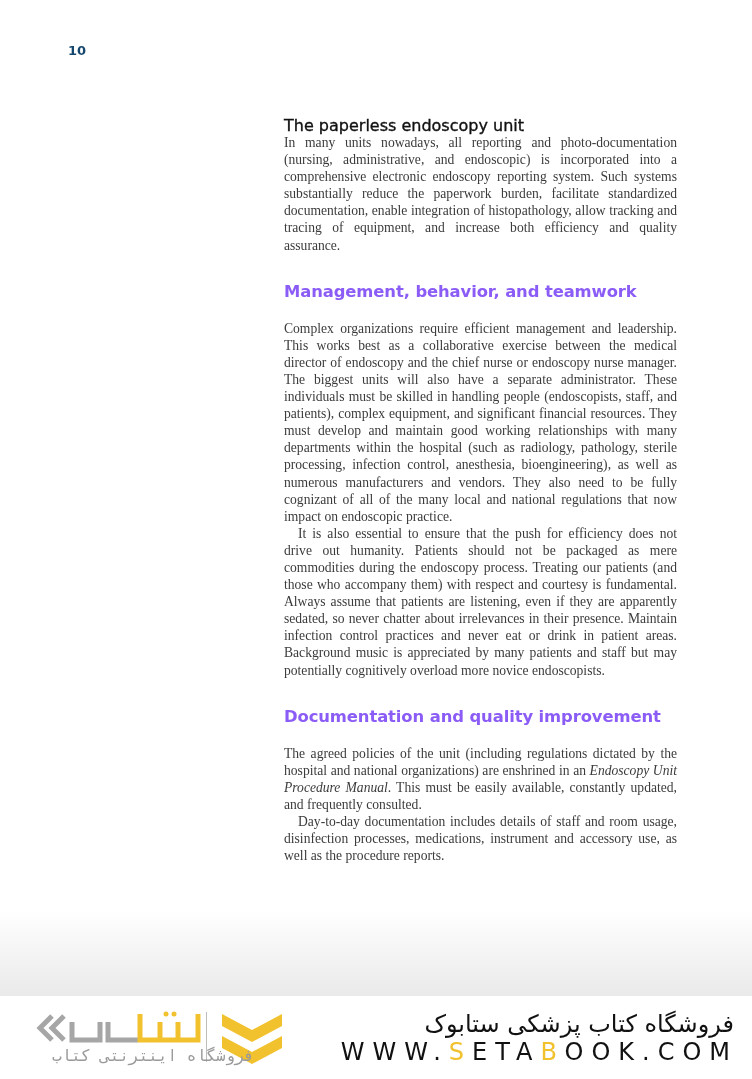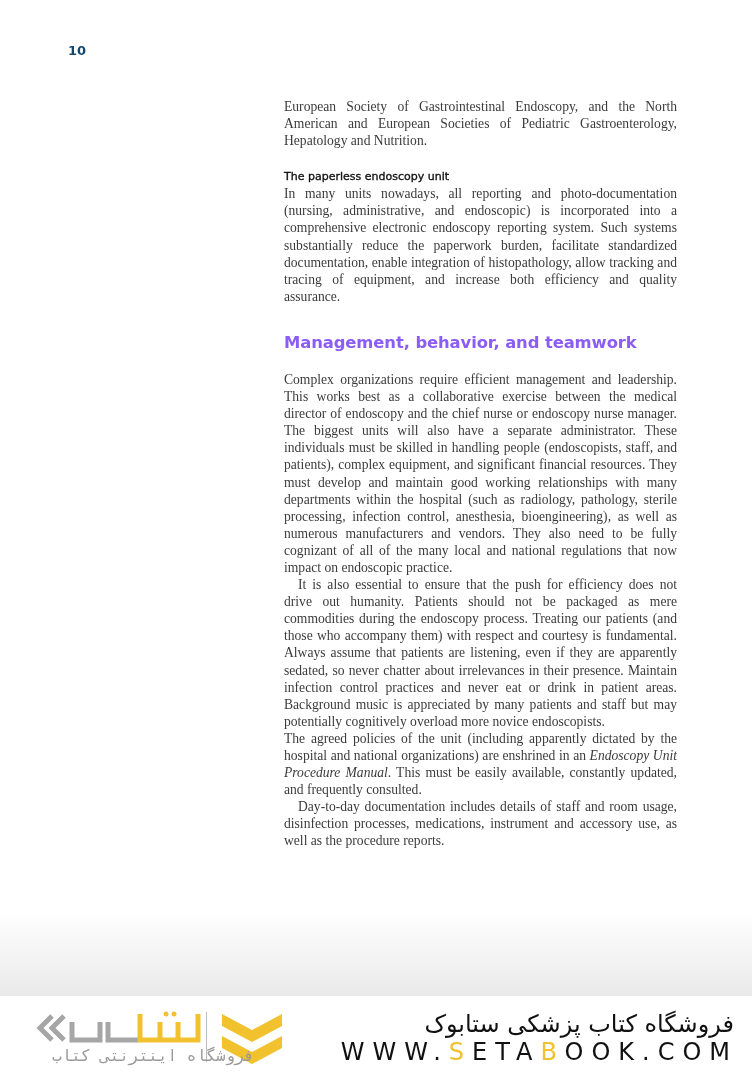--- a/index.html
+++ b/index.html
@@ -26,21 +26,21 @@
       position: absolute; left: 284px; top: 98px; width: 393px;
       color: #3b3b3b;
       font-family: "Liberation Serif", serif;
       font-size: 13.6px; line-height: 17.1px;
       text-align: justify;
     }
     .column p { margin: 0; }
     .indent { text-indent: 14px; }
     .subhead {
       font-family: "DejaVu Sans", "Liberation Sans", sans-serif;
-      font-size: 11px; font-weight: normal; color: #111;
+      font-size: 16px; font-weight: normal; color: #111;
       margin: 19px 0 0 0; line-height: 17px;
       -webkit-text-stroke: 0.35px #111;
     }
     .section-heading {
       font-family: "DejaVu Sans", "Liberation Sans", sans-serif;
       font-weight: bold; font-size: 16.4px; color: #8b5cf6;
       margin: 0; line-height: 20px; letter-spacing: -0.1px;
     }
     #h-mgmt { margin-top: 28px; margin-bottom: 18px; }
     #h-doc { margin-top: 28px; margin-bottom: 18px; }
@@ -76,30 +76,30 @@
     .shop-url .accent { color: #f2c12e; }
   </style>
 </head>
 <body>
 
 <div class="page-header">
   <span class="page-number">10</span>
 </div>
 
 <div class="column">
-  <p>European Society of Gastrointestinal Endoscopy, and the North American and European Societies of Pediatric Gastroenterology, Hepatology and Nutrition.</p>
 
   <h3 class="subhead">The paperless endoscopy unit</h3>
   <p>In many units nowadays, all reporting and photo-documentation (nursing, administrative, and endoscopic) is incorporated into a comprehensive electronic endoscopy reporting system. Such systems substantially reduce the paperwork burden, facilitate standardized documentation, enable integration of histopathology, allow tracking and tracing of equipment, and increase both efficiency and quality assurance.</p>
 
   <h2 class="section-heading" id="h-mgmt">Management, behavior, and teamwork</h2>
   <p>Complex organizations require efficient management and leadership. This works best as a collaborative exercise between the medical director of endoscopy and the chief nurse or endoscopy nurse manager. The biggest units will also have a separate administrator. These individuals must be skilled in handling people (endoscopists, staff, and patients), complex equipment, and significant financial resources. They must develop and maintain good working relationships with many departments within the hospital (such as radiology, pathology, sterile processing, infection control, anesthesia, bioengineering), as well as numerous manufacturers and vendors. They also need to be fully cognizant of all of the many local and national regulations that now impact on endoscopic practice.</p>
   <p class="indent">It is also essential to ensure that the push for efficiency does not drive out humanity. Patients should not be packaged as mere commodities during the endoscopy process. Treating our patients (and those who accompany them) with respect and courtesy is fundamental. Always assume that patients are listening, even if they are apparently sedated, so never chatter about irrelevances in their presence. Maintain infection control practices and never eat or drink in patient areas. Background music is appreciated by many patients and staff but may potentially cognitively overload more novice endoscopists.</p>
 
-  <p><span>The agreed policies of the unit (including apparently dictated by the hospital and national organizations) are enshrined in an </span><em>Endoscopy Unit Procedure Manual</em><span>. This must be easily available, constantly updated, and frequently consulted.</span></p>
+  <h2 class="section-heading" id="h-doc">Documentation and quality improvement</h2>
+  <p><span>The agreed policies of the unit (including regulations dictated by the hospital and national organizations) are enshrined in an </span><em>Endoscopy Unit Procedure Manual</em><span>. This must be easily available, constantly updated, and frequently consulted.</span></p>
   <p class="indent">Day-to-day documentation includes details of staff and room usage, disinfection processes, medications, instrument and accessory use, as well as the procedure reports.</p>
 </div>
 
 <div class="fade"></div>
 
 <div class="footer-banner">
   <div class="logo">
     <svg width="260" height="60" viewBox="0 0 260 60">
 
       <path d="M22 8 L10 20 L22 32" fill="none" stroke="#a6a6a6" stroke-width="5"></path>

